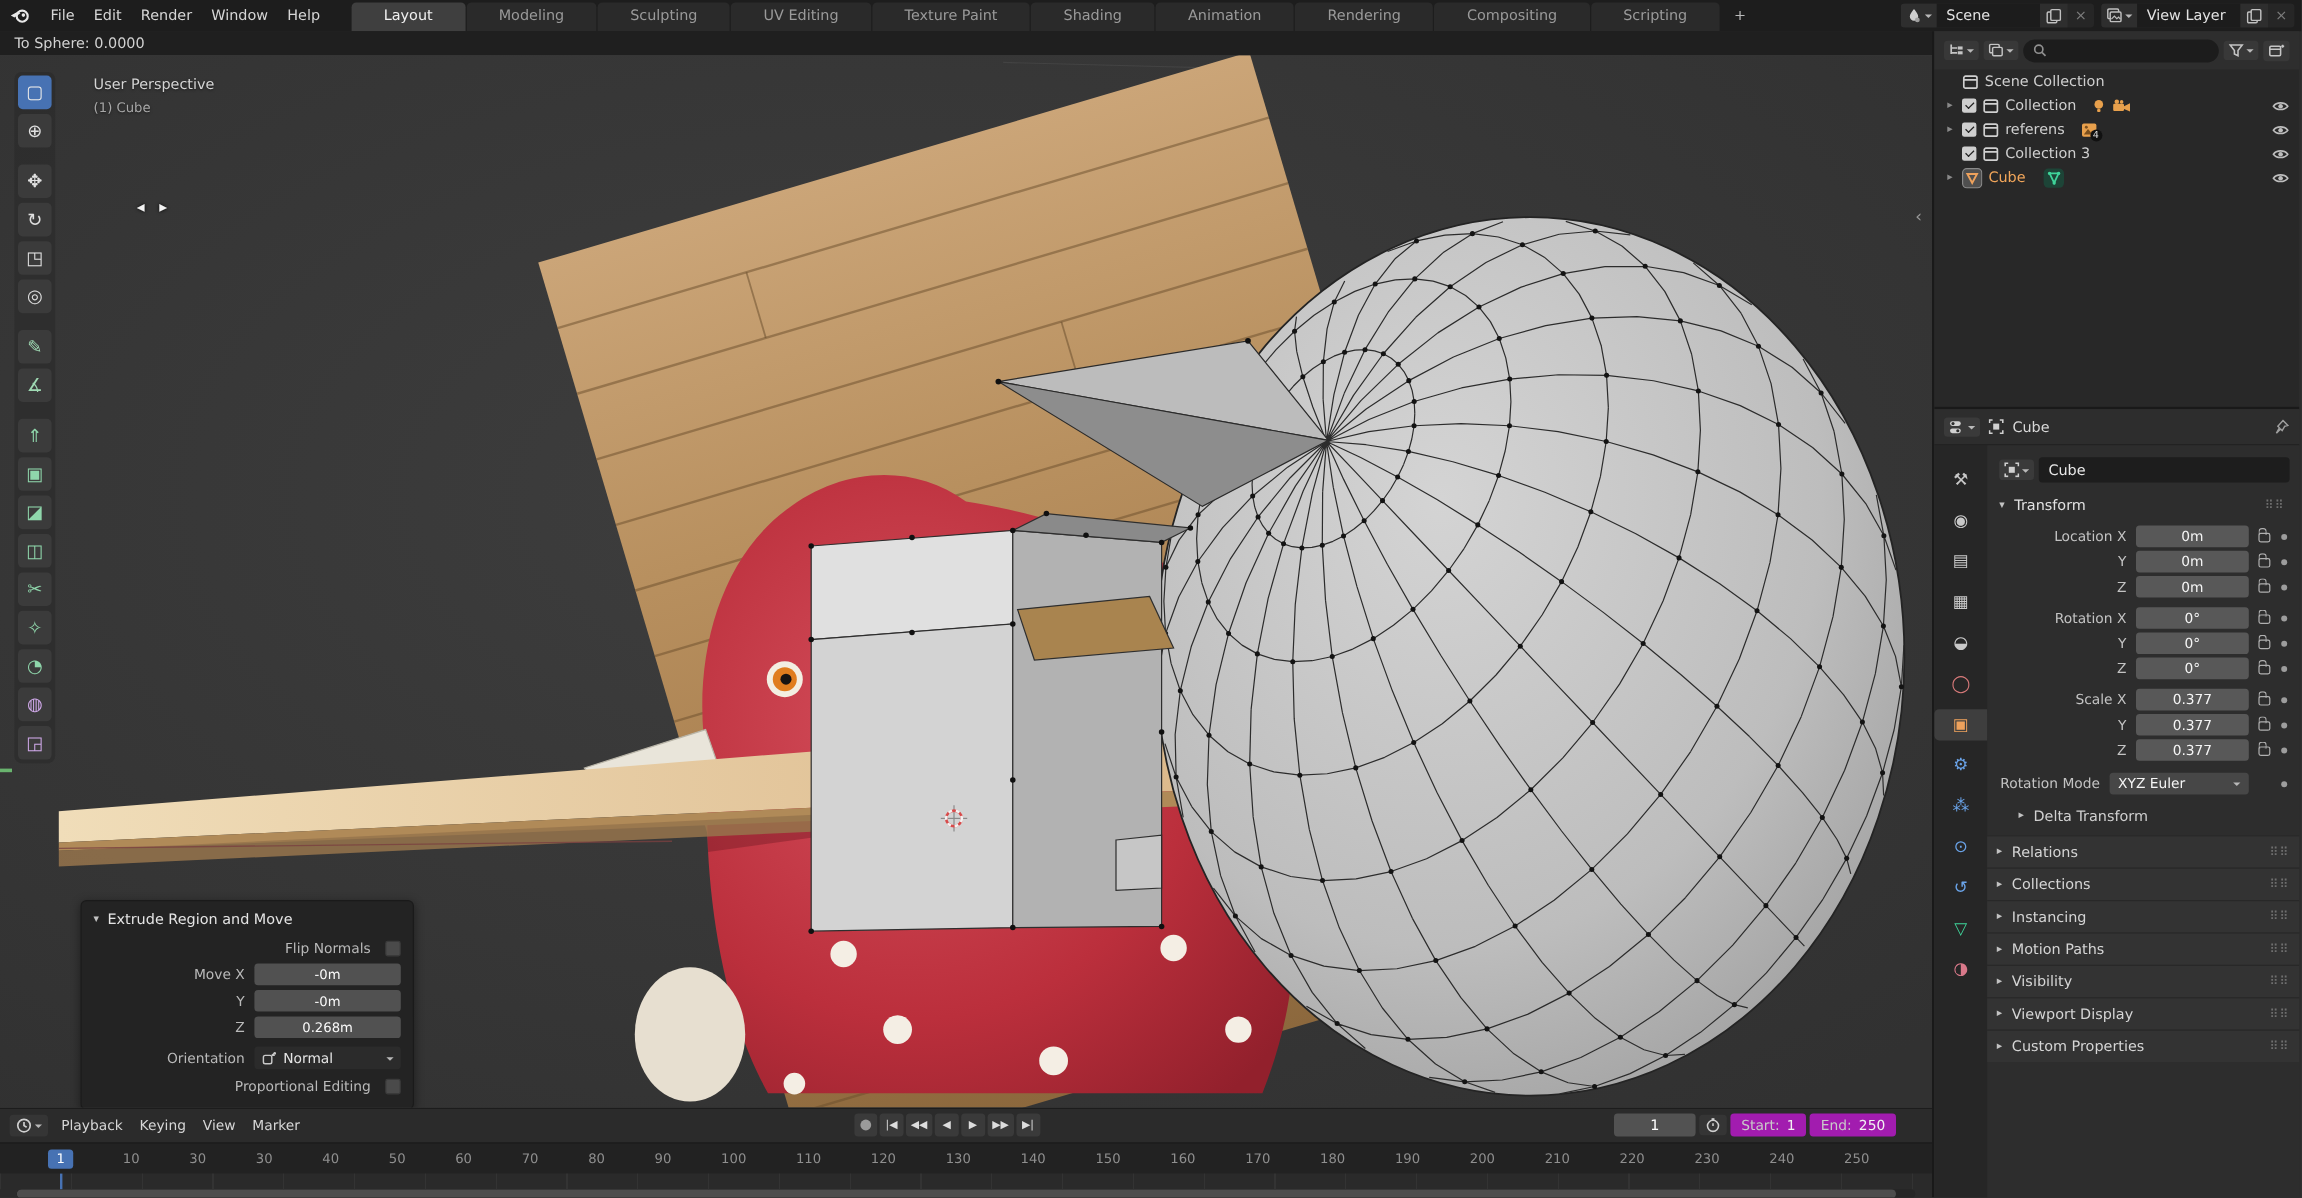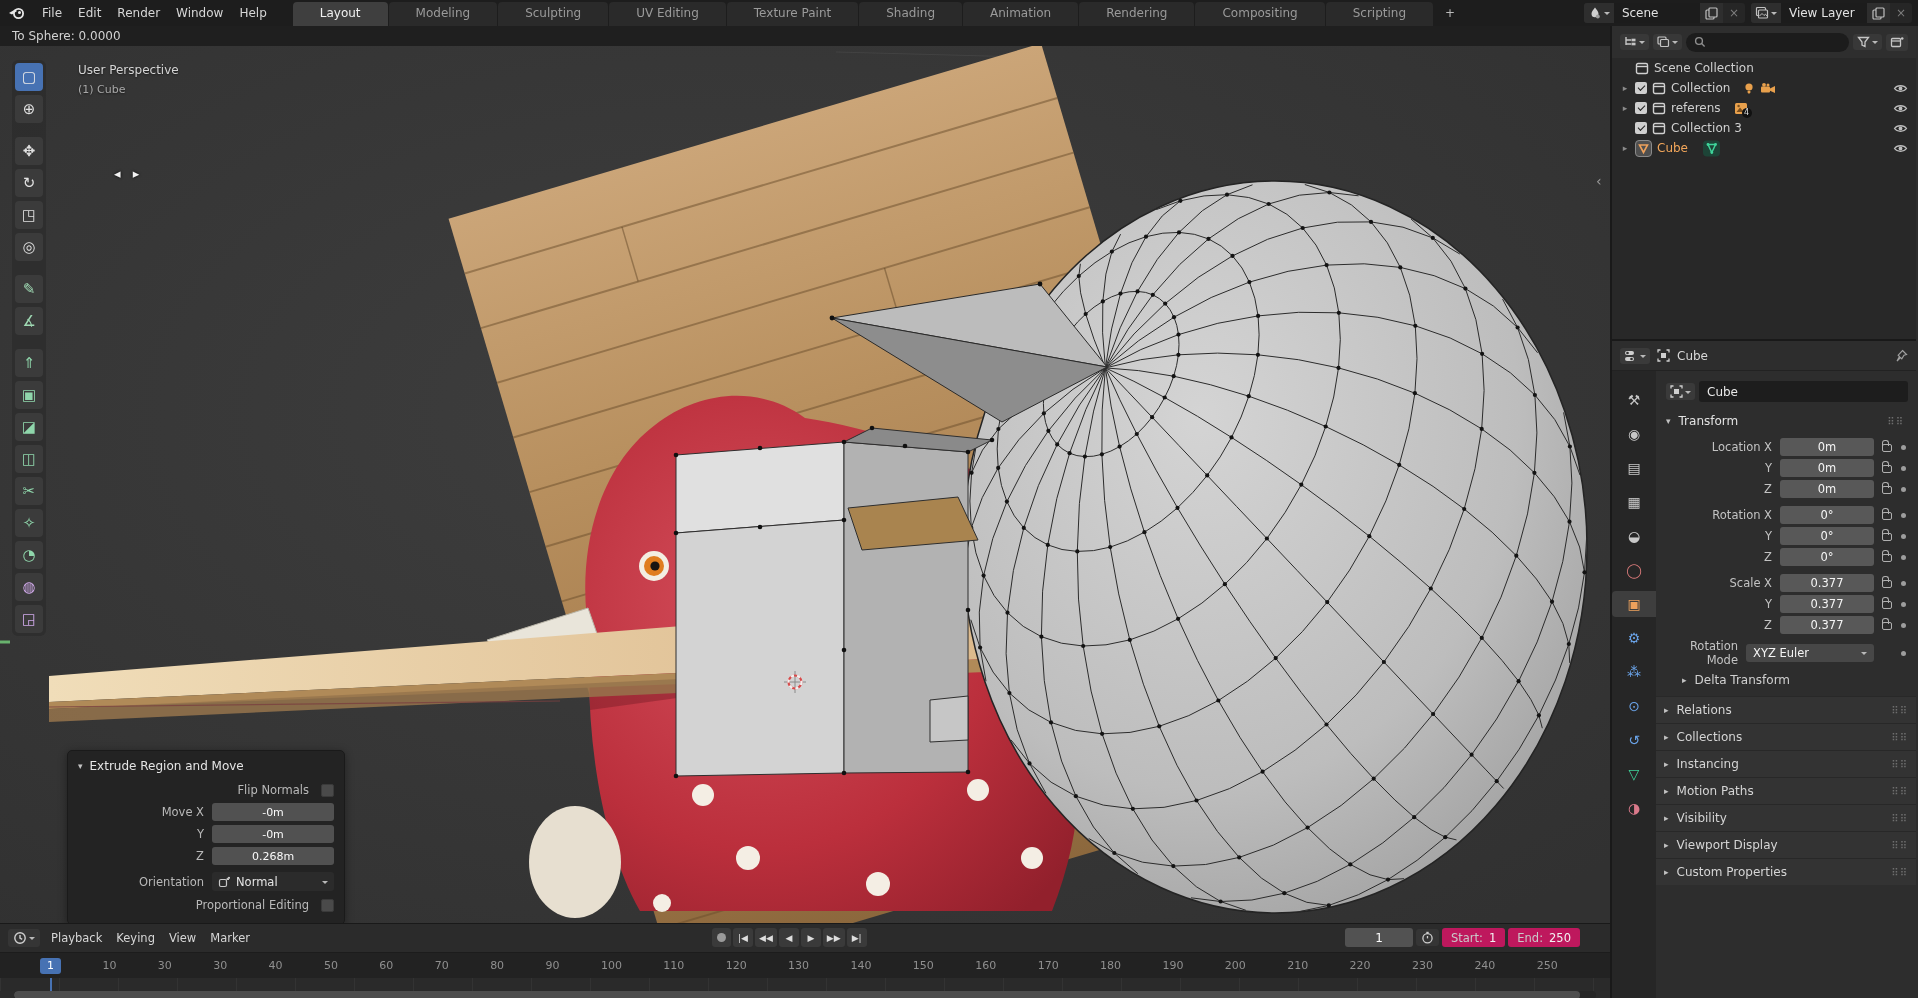--- a/index.html
+++ b/index.html
@@ -52,21 +52,21 @@
 .timeline{flex:1;background:#2b2b2b;display:flex;flex-direction:column;border-top:1px solid #191919}
 .tlh{height:28px;display:flex;align-items:center;padding:0 8px;gap:4px;position:relative}
 .tlh .menu-item{padding:2px 7px;font-size:11.5px}
 .tl-editor-btn{display:flex;align-items:center;gap:2px;background:#353535;border-radius:3px;padding:2px 5px}
 .transport{position:absolute;left:712px;top:4px;display:flex;gap:2px;align-items:center}
 .tbtn{min-width:20px;height:19px;background:#3a3a3a;border-radius:3px;display:flex;align-items:center;justify-content:center;font-size:9px;color:#ddd;padding:0 4px}
 .trec{width:19px;height:19px;border-radius:3px;background:#3a3a3a;display:flex;align-items:center;justify-content:center}
 .trec .dot{width:9px;height:9px;border-radius:50%;background:#9a9a9a}
 .tl-fields{position:absolute;right:30px;top:4px;display:flex;gap:3px;align-items:center}
 .curframe{width:68px;height:19px;background:#525252;border-radius:3px;display:flex;align-items:center;justify-content:center;color:#fff}
-.pill{height:19px;background:#be185d;border-radius:3px;display:flex;align-items:center;padding:0 9px;gap:6px;color:#c9c9c9;font-size:11.5px}
+.pill{height:19px;background:#a21caf;border-radius:3px;display:flex;align-items:center;padding:0 9px;gap:6px;color:#c9c9c9;font-size:11.5px}
 .pill b{color:#f2f2f2;font-weight:normal}
 .ruler{height:26px;background:#222;position:relative;display:flex;align-items:center;padding:0 52px 0 40px;justify-content:space-between;border-top:1px solid #1c1c1c}
 .tick{color:#8f8f8f;font-size:11px}
 .tick.active{background:#4772b3;color:#fff;border-radius:3px;padding:0 7px;line-height:16px}
 .tl-grid{height:13px;background:#2a2a2a;position:relative;background-image:repeating-linear-gradient(90deg,#333 0 1px,transparent 1px 59px)}
 .playline{position:absolute;left:50px;top:0;width:2px;height:13px;background:#4772b3}
 .tl-scroll{height:8px;margin:0 14px;background:#262626;border-radius:4px;overflow:hidden}
 .tl-thumb{height:100%;width:99%;background:#4d4d4d;border-radius:4px}
 
 .rightpane{width:304px;display:flex;flex-direction:column;background:#282828}
@@ -99,21 +99,21 @@
 .phead{display:flex;align-items:center;gap:8px;color:#e2e2e2;padding:2px 6px 8px}
 .phead .dots{margin-left:auto}
 .dots{color:#6f6f6f;font-size:10px;letter-spacing:1px}
 .trow{display:flex;align-items:center;height:20px;margin:1px 0;padding-right:4px}
 .trow.group-start{margin-top:6px}
 .tlabel{flex:1;text-align:right;padding-right:8px;color:#c3c3c3;font-size:11.5px}
 .tfield{width:94px;height:18px;background:#585858;border-radius:3px;display:flex;align-items:center;justify-content:center;color:#f5f5f5;font-size:11.5px}
 .lock{position:relative;width:10px;height:8px;border:1px solid #b0b0b0;border-radius:2px;margin:2px 0 0 8px}
 .lock::before{content:'';position:absolute;top:-5px;left:-1px;width:5px;height:5px;border:1px solid #b0b0b0;border-bottom:none;border-radius:3px 3px 0 0}
 .adot{width:5px;height:5px;border-radius:50%;background:#9d9d9d;margin-left:9px}
-.rmode .tfield{width:128px;justify-content:flex-start;padding:0 7px;background:#474747;position:relative}
+.rmode .tfield{width:116px;justify-content:flex-start;padding:0 7px;background:#474747;position:relative}
 .rmode .tfield .caret{margin-left:auto}
 .subsec{display:flex;align-items:center;gap:8px;color:#d0d0d0;padding:9px 6px 9px 22px}
 .psec{display:flex;align-items:center;gap:8px;background:#333;border-top:1px solid #282828;padding:6px 8px;color:#d5d5d5}
 .psec .dots{margin-left:auto}
 .glyph{display:inline-block}
 svg{display:block}
 </style>
 </head>
 <body>
 

